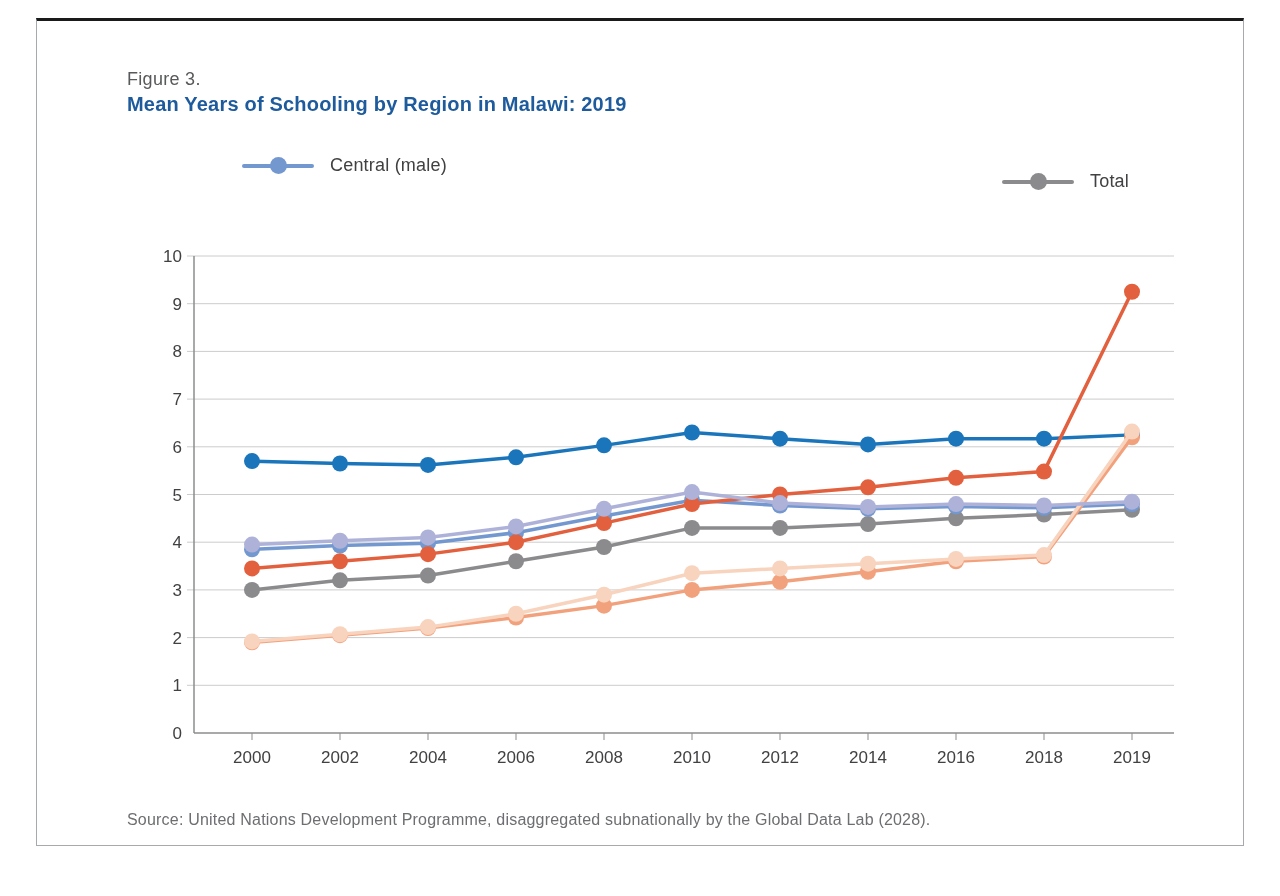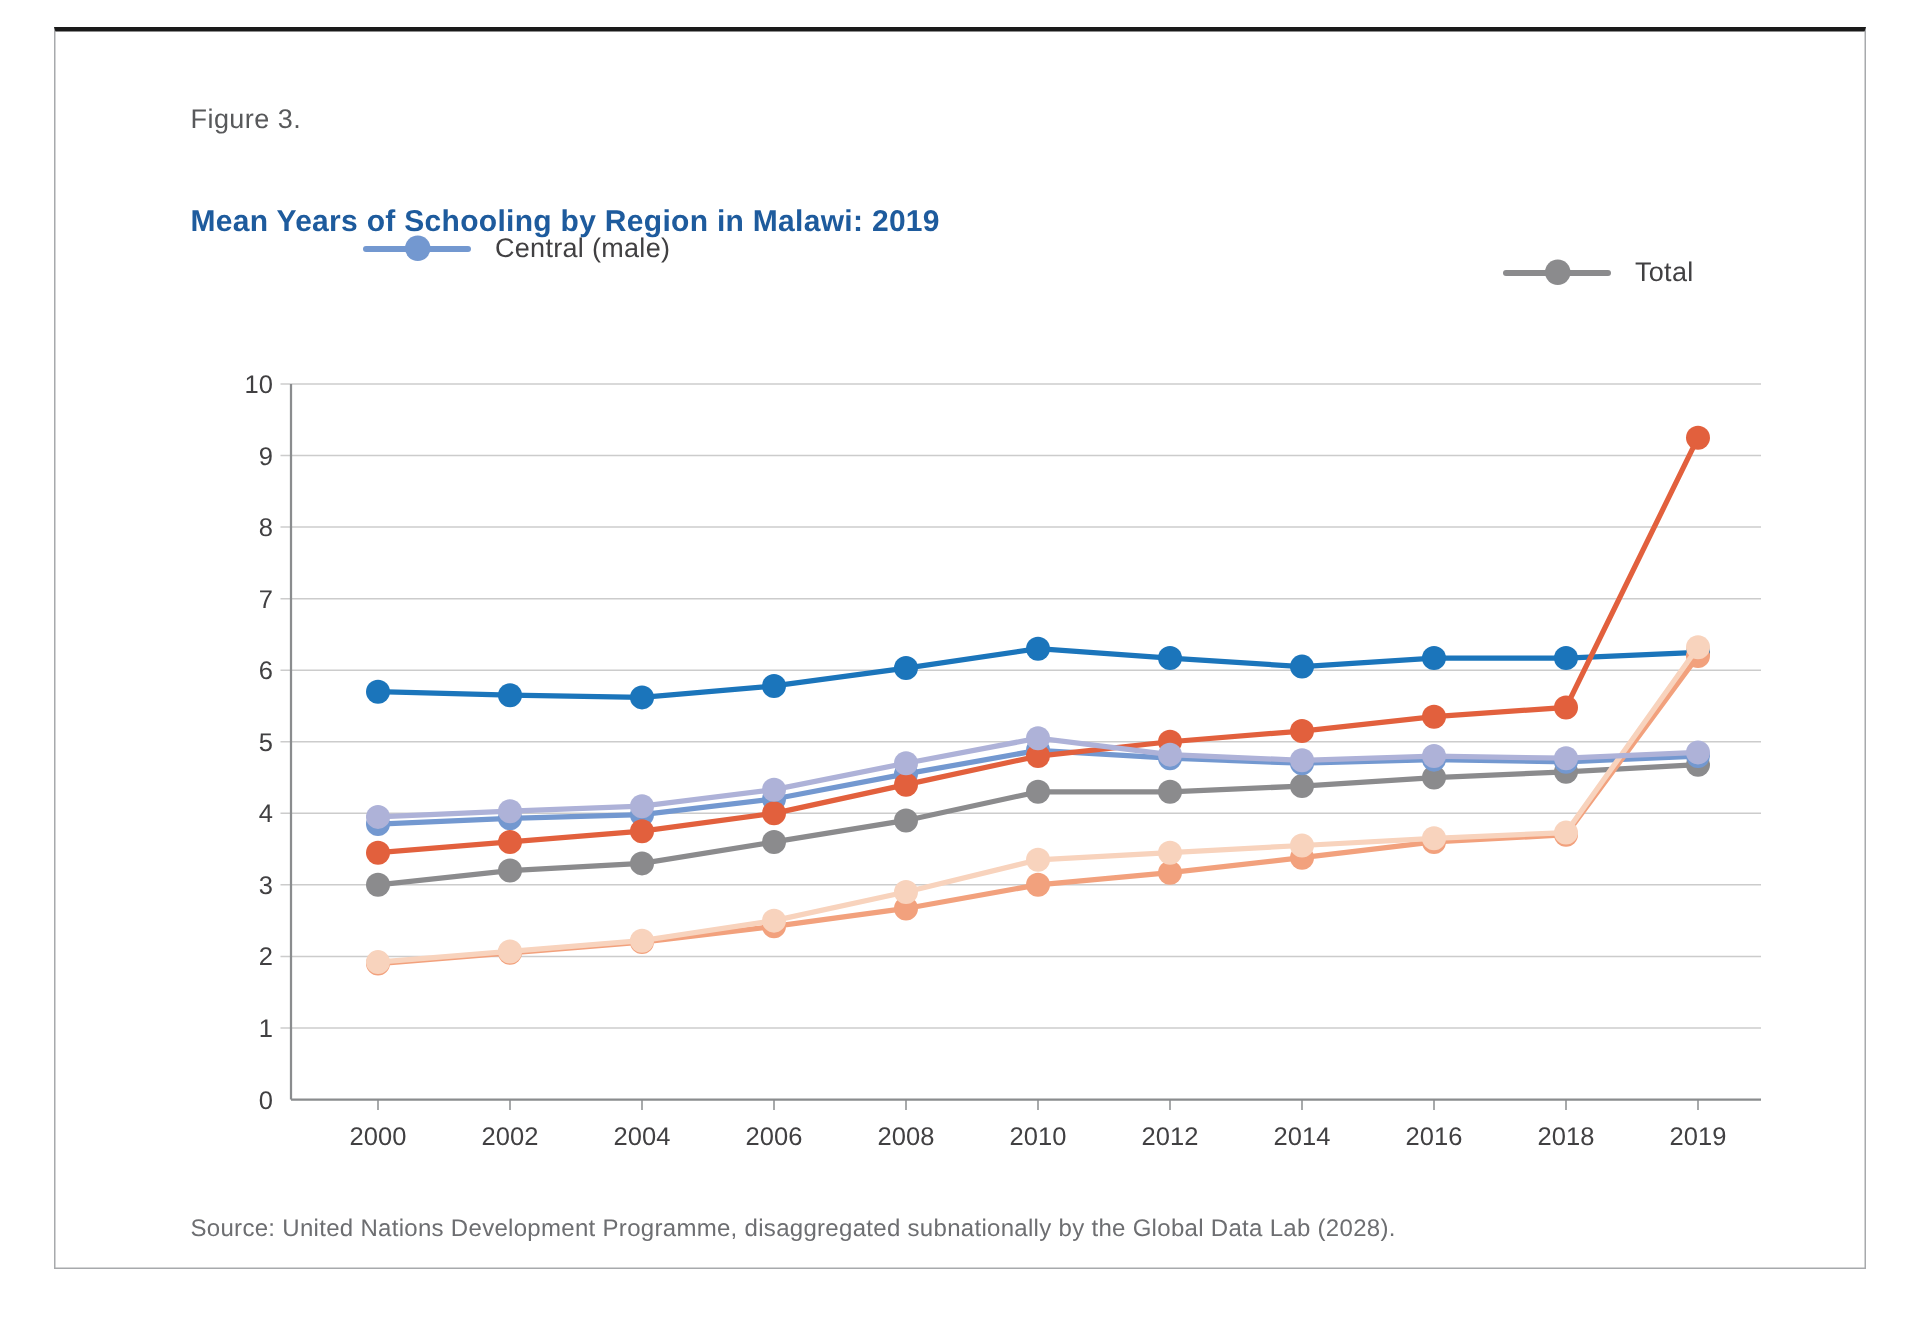--- a/index.html
+++ b/index.html
@@ -13,21 +13,21 @@
     border:1.5px solid #a7a9ac;
     border-top:3px solid #1a1a1a;
     text-align:right;
   }
   .figure-label{
     position:absolute;left:90px;top:48px;
     font-size:18px;color:#58595b;letter-spacing:0.3px;
   }
   .figure-title{
     position:absolute;left:90px;top:72px;
-    font-size:20px;font-weight:bold;color:#1e5b9d;letter-spacing:0.2px;margin-top:44px;
+    font-size:20px;font-weight:bold;color:#1e5b9d;letter-spacing:0.2px;
   }
   .legend{position:absolute;left:0;top:132px;width:1280px;height:80px;}
   .legend-col{position:absolute;top:0;}
   .legend-col.c1{left:205px;}
   .legend-col.c2{left:585px;}
   .legend-col.c3{left:965px;margin-top:16px;}
   .legend-item{display:flex;align-items:center;height:25px;}
   .legend-marker{
     position:relative;width:72px;height:4px;border-radius:2px;
     flex:0 0 72px;margin-right:16px;background:#888;

